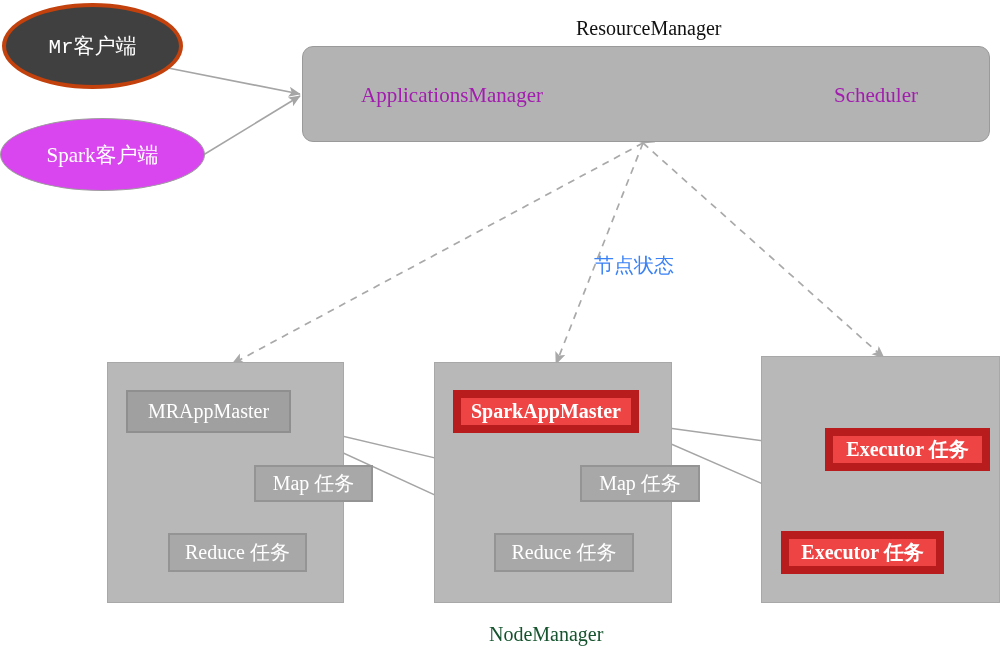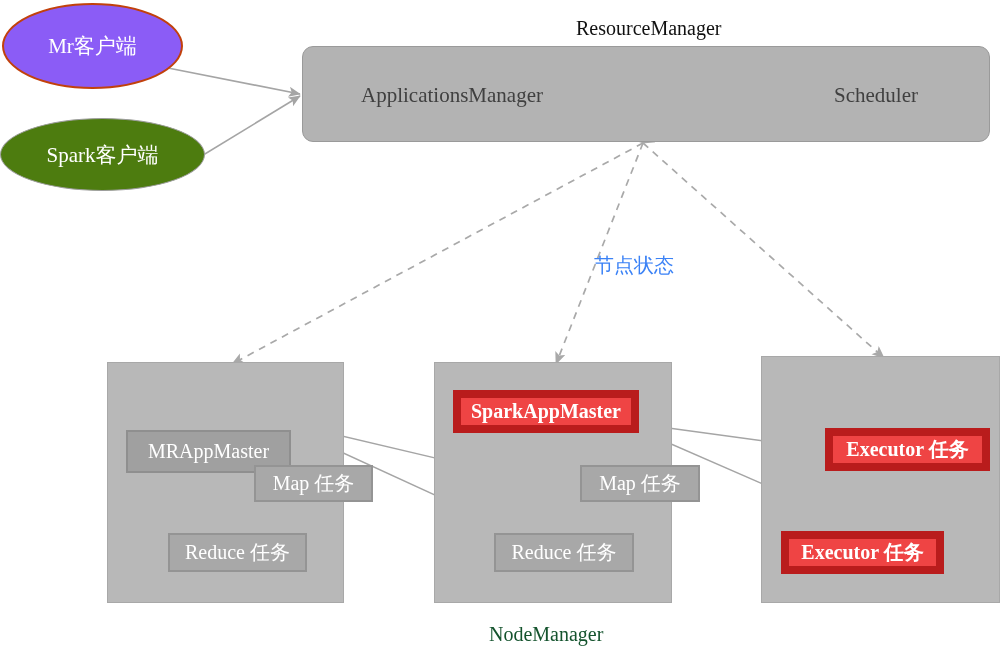--- a/index.html
+++ b/index.html
@@ -32,44 +32,45 @@
     text-align: center;
   }
 
   
   .ellipse {
     border-radius: 50%;
     color: #ffffff;
     font-size: 21px;
   }
   .ellipse-dark {
-    background: #8b5cf6;
-    border: 2px solid #c2410c;
+    background: #404040;
+    border: 4px solid #c2410c;
+    font-family: Liberation Mono, monospace;
   }
   .ellipse-light {
-    background: #4d7c0f;
+    background: #d946ef;
     border: 1px solid #9d9d9d;
   }
 
   
   .rm-box {
     background: #b3b3b3;
     border: 1px solid #9a9a9a;
     border-radius: 11px;
     justify-content: flex-start;
   }
   .rm-label {
     position: absolute;
     color: #111111;
     font-size: 20px;
     white-space: nowrap;
   }
   .rm-inner {
     position: absolute;
-    color: #404040;
+    color: #a21caf;
     font-size: 21px;
     white-space: nowrap;
   }
 
   
   .nm-box {
     background: #b8b8b8;
     border: 1px solid #a8a8a8;
   }
   .nm-label {
@@ -81,21 +82,20 @@
 
   
   .task-box {
     color: #ffffff;
     font-size: 20px;
     white-space: nowrap;
   }
   .task-dark {
     background: #a0a0a0;
     border: 2px solid #8f8f8f;
-    margin-top: 40px;
   }
   .task-mid {
     background: #a8a8a8;
     border: 2px solid #949494;
     margin-left: 40px;
   }
   .task-light {
     background: #ef4444;
     border: 8px solid #b91c1c;
     font-weight: bold;

